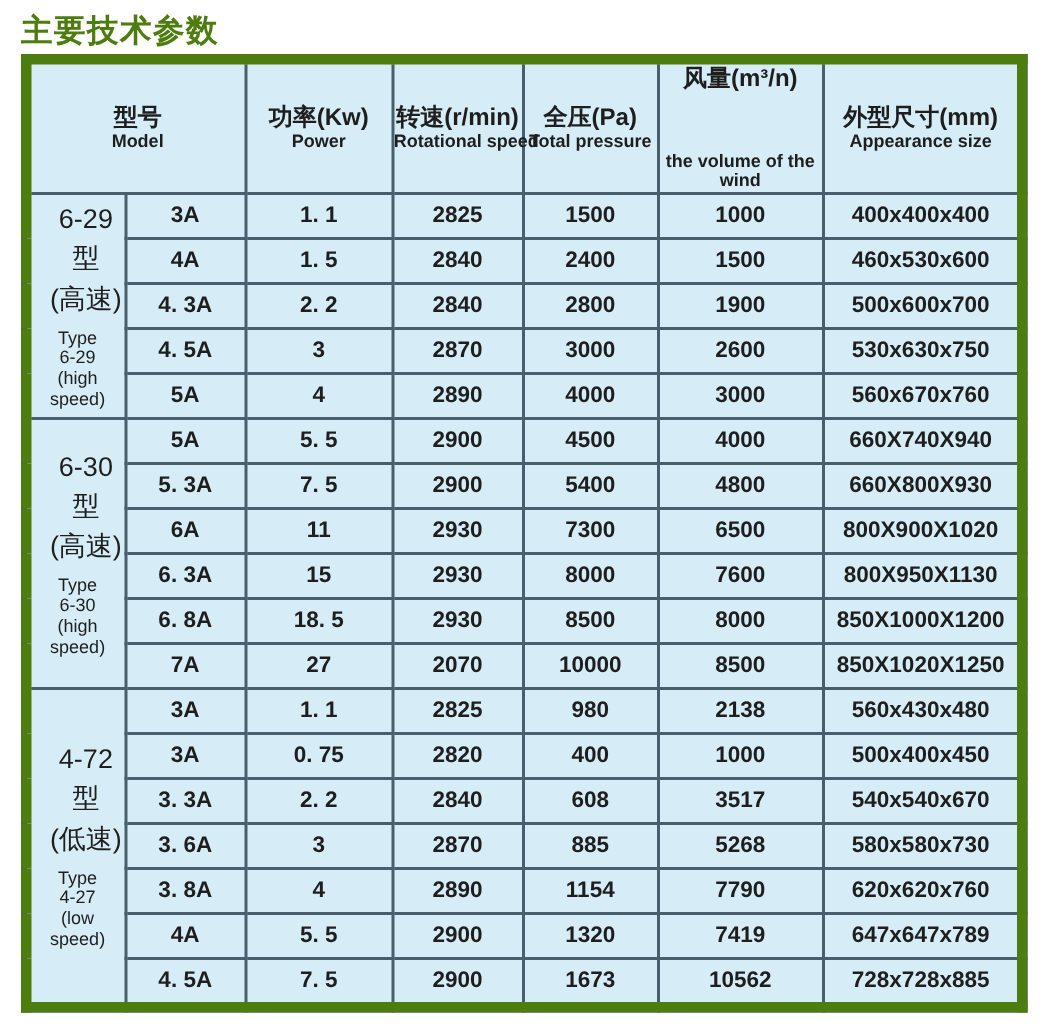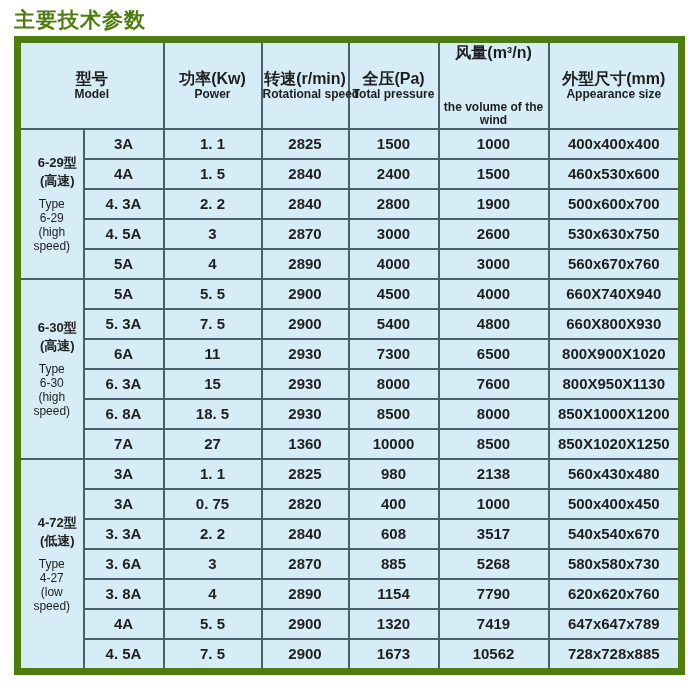--- a/index.html
+++ b/index.html
@@ -22,21 +22,21 @@
     border:2px solid #49606c;
     text-align:center;vertical-align:middle;padding:0;
     background:#d6ecf6;
   }
   thead th{height:54px;}
   .hzh{font-size:16px;font-weight:bold;line-height:1.2;}
   .hen{font-size:12px;font-weight:bold;line-height:1.1;white-space:nowrap;}
   .hen.wrap{white-space:normal;padding:0 4px;margin-top:39px;}
   tbody td{height:28px;font-size:15px;font-weight:bold;}
   td.group-cell{vertical-align:middle;}
-  .gzh{font-size:13px;font-weight:bold;line-height:1.45;margin-left:11px;}
+  .gzh{font-size:18px;font-weight:normal;line-height:1.45;margin-left:11px;}
   .gen{font-size:12px;font-weight:normal;line-height:1.15;margin-top:7px;}
   .gen span{display:block;}
 </style>
 </head>
 <body>
 
 <div class="page-title">主要技术参数</div>
 
 <table class="specs">
   <colgroup>
@@ -173,21 +173,21 @@
         <td>6. 8A</td>
         <td>18. 5</td>
         <td>2930</td>
         <td>8500</td>
         <td>8000</td>
         <td>850X1000X1200</td>
       </tr>
       <tr>
         <td>7A</td>
         <td>27</td>
-        <td>1360</td>
+        <td>2070</td>
         <td>10000</td>
         <td>8500</td>
         <td>850X1020X1250</td>
       </tr>
       <tr>
         <td class="group-cell" rowspan="7">
           <div class="gzh">4-72型</div>
           <div class="gzh">(低速)</div>
           <div class="gen">
             <span>Type</span>

